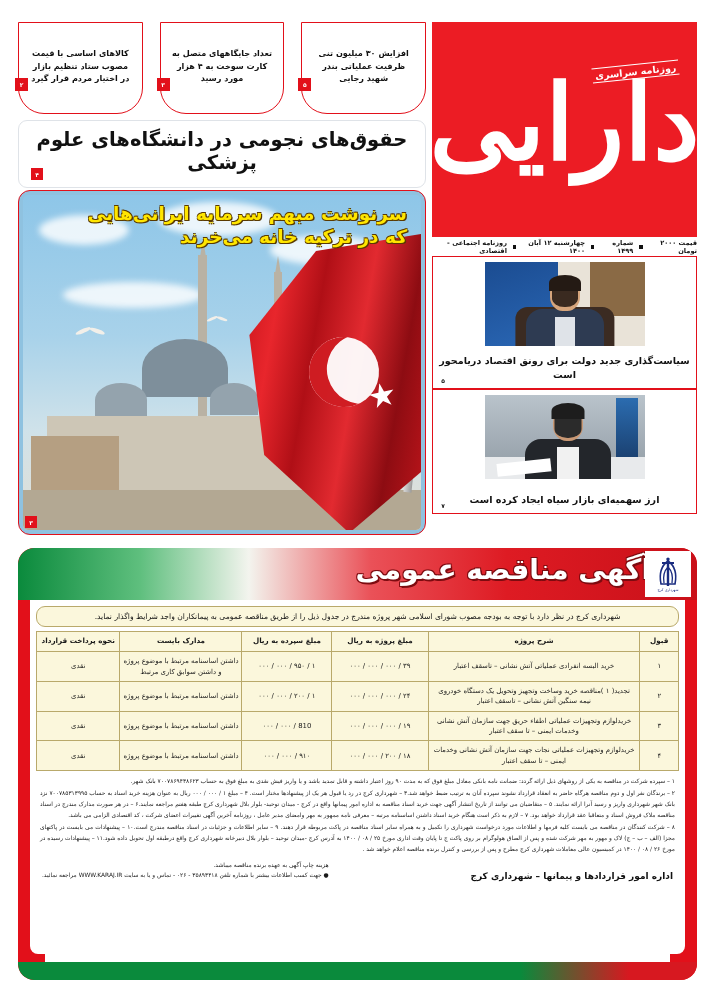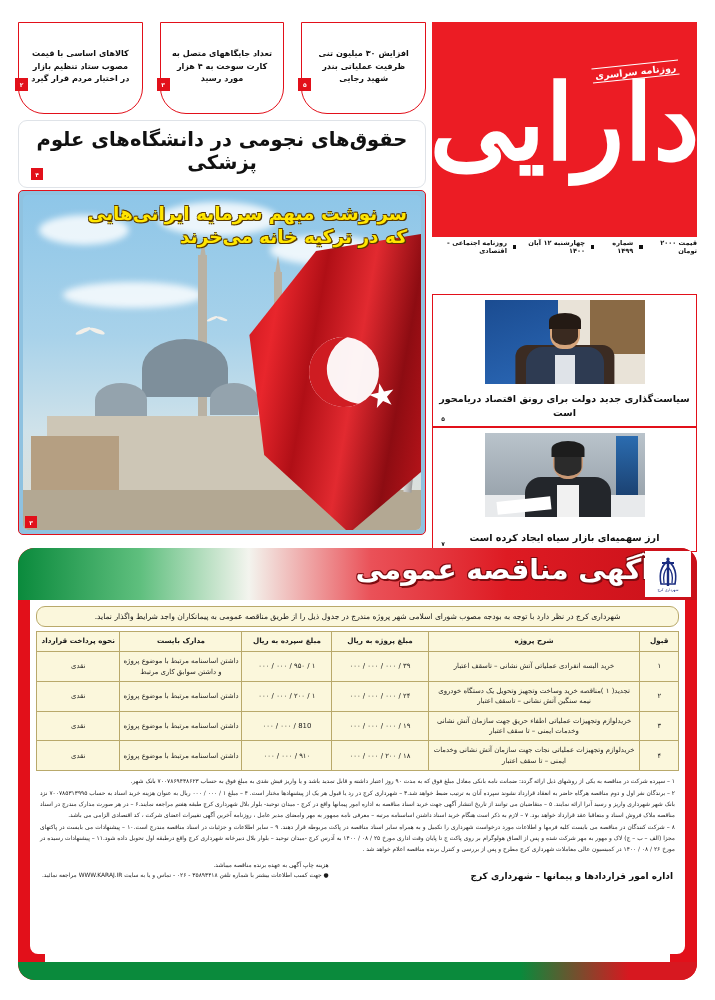--- a/index.html
+++ b/index.html
@@ -22,21 +22,21 @@
 
   
   .mainhead { position:absolute; left:18px; top:120px; width:408px; height:68px;
               border:1px solid #dfe3e8; border-radius:9px; background:#fff;
               display:flex; align-items:center; justify-content:center; }
   .mainhead-txt { font-size:19.5px; font-weight:bold; color:#111; letter-spacing:-0.6px; text-align:center; padding-bottom:6px;}
   .mainhead .pgbadge { left:12px; bottom:7px; width:12px; height:12px; }
 
   
   .leadphoto { position:absolute; left:18px; top:190px; width:408px; height:345px;
-               border:1.3px solid #e2101a; border-radius:5px; overflow:hidden; background:#8fc2e0; }
+               border:1.3px solid #e2101a; border-radius:12px; overflow:hidden; background:#8fc2e0; }
   .leadphoto .pgbadge { left:6px; bottom:6px; width:12px; height:12px; z-index:7; }
   .lp-inner { position:absolute; inset:4px; border-radius:5px; overflow:hidden; }
   .sky { position:absolute; inset:0; background:
          linear-gradient(#8ec6e8 0%, #a8d2ea 42%, #cfe2ea 70%, #e3dfd4 100%); }
   .cloud { position:absolute; background:#fff; border-radius:50%; opacity:.82; filter: blur(3px); }
   .dome { position:absolute; background:#7e8f9b; border-radius:50% 50% 0 0; }
   .minaret { position:absolute; background:#b9b2a4; }
   .minaret:after { content:""; position:absolute; left:50%; top:-16px; transform:translateX(-50%);
                    border-left:3px solid transparent; border-right:3px solid transparent; border-bottom:18px solid #b9b2a4; }
   .mosquebody { position:absolute; background:#cdc6b6; }
@@ -64,21 +64,21 @@
              color:#fff; font-size:104px; font-weight:bold; font-family:Liberation Sans, sans-serif;
              letter-spacing:-6px; padding-bottom:14px; }
   .mh-sub { position:absolute; right:18px; top:42px; color:#fff; font-size:9.5px; font-weight:bold;
             border-bottom:1px solid #fff; border-top:1px solid #fff; padding:1px 3px; transform:rotate(-6deg); }
   .mh-info { position:absolute; left:432px; top:240px; width:265px; height:14px;
              display:flex; align-items:center; justify-content:center; gap:4px;
              font-size:6.6px; font-weight:bold; color:#111; }
   .sq { display:inline-block; width:4px; height:4px; background:#111; margin:0 2px; vertical-align:middle; }
 
   
-  .sidecard { position:absolute; left:432px; width:265px; border:1.2px solid #e2101a; background:#fff;margin-top:38px; }
+  .sidecard { position:absolute; left:432px; width:265px; border:1.2px solid #e2101a; background:#fff; }
   #sidecard1 { top:256px; height:133px; }
   #sidecard2 { top:389px; height:125px; }
   .sc-photo { position:absolute; left:50%; transform:translateX(-50%); top:5px; width:160px; height:84px; overflow:hidden; }
   .sc-cap { position:absolute; left:6px; right:6px; bottom:6px; text-align:center;
             font-size:9.6px; font-weight:bold; color:#111; line-height:1.45; letter-spacing:-0.3px; }
   .sidecard .pgbadge { background:none; color:#111; left:5px; bottom:3px; width:10px; height:10px; font-size:6px; }
 
   
   .p1bg { position:absolute; inset:0; background:#e9e3d8; }
   .p1banner { position:absolute; left:0; top:0; width:46%; height:100%; background:linear-gradient(160deg,#1b4c91,#2a67b5); }

